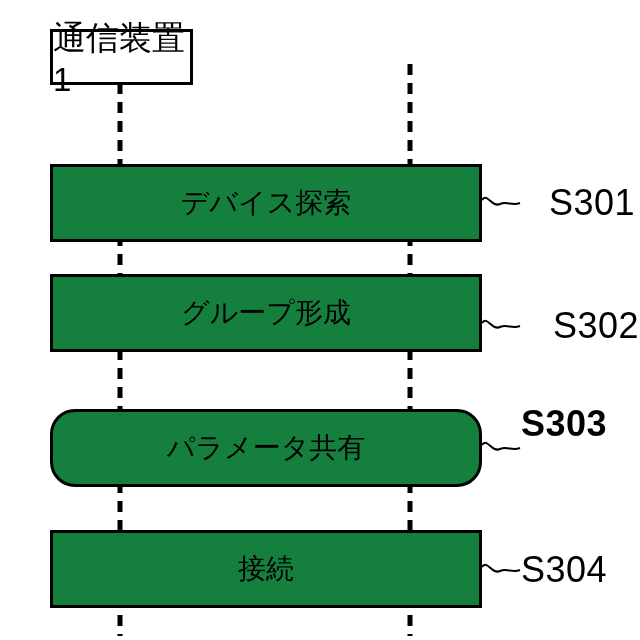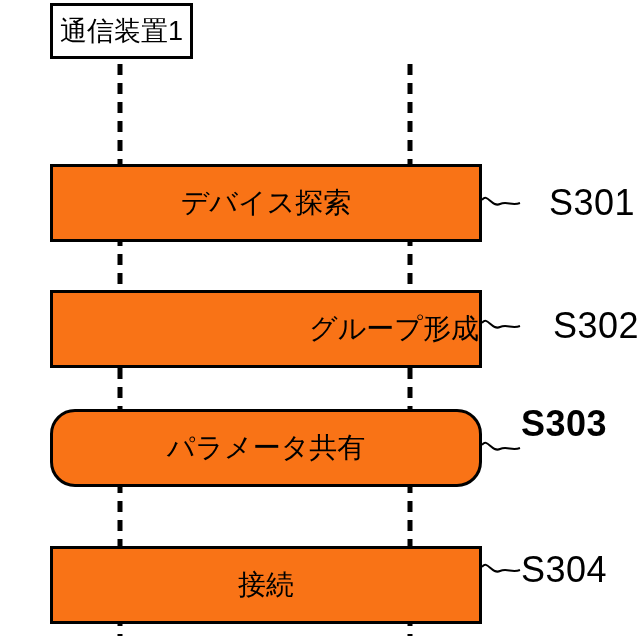--- a/index.html
+++ b/index.html
@@ -18,53 +18,53 @@
   .lines-svg {
     position: absolute;
     left: 0;
     top: 0;
     width: 640px;
     height: 640px;
     z-index: 0;
   }
   .participant-box {
     position: absolute;
-    top: 3px;
+    top: 29px;
     height: 50px;
     border: 3px solid #000000;
     background: #ffffff;
     display: flex;
     align-items: center;
     justify-content: center;
-    font-size: 27px;
+    font-size: 33px;
     color: #000000;
     z-index: 2;
     box-sizing: content-box;
   }
   .participant-1 { left: 50px;  width: 137px; }
   .participant-2 { left: 339px; width: 138px; }
   .step-box {
     position: absolute;
     left: 50px;
     width: 426px;
     height: 72px;
     border: 3px solid #000000;
-    background: #f97316;
+    background: #15803d;
     display: flex;
     align-items: center;
     justify-content: center;
     font-size: 28px;
     color: #000000;
     z-index: 2;
     box-sizing: content-box;
   }
   .step-1 { top: 164px; }
-  .step-2 { top: 290px; justify-content: flex-end; }
+  .step-2 { top: 274px; }
   .step-3 { top: 409px; border-radius: 25px; }
-  .step-4 { top: 546px; align-items: center; }
+  .step-4 { top: 530px; align-items: center; }
   .ref-label {
     position: absolute;
     left: 521px;
     width: 110px;
     height: 40px;
     display: flex;
     align-items: center;
     font-size: 36px;
     color: #000000;
     z-index: 2;

